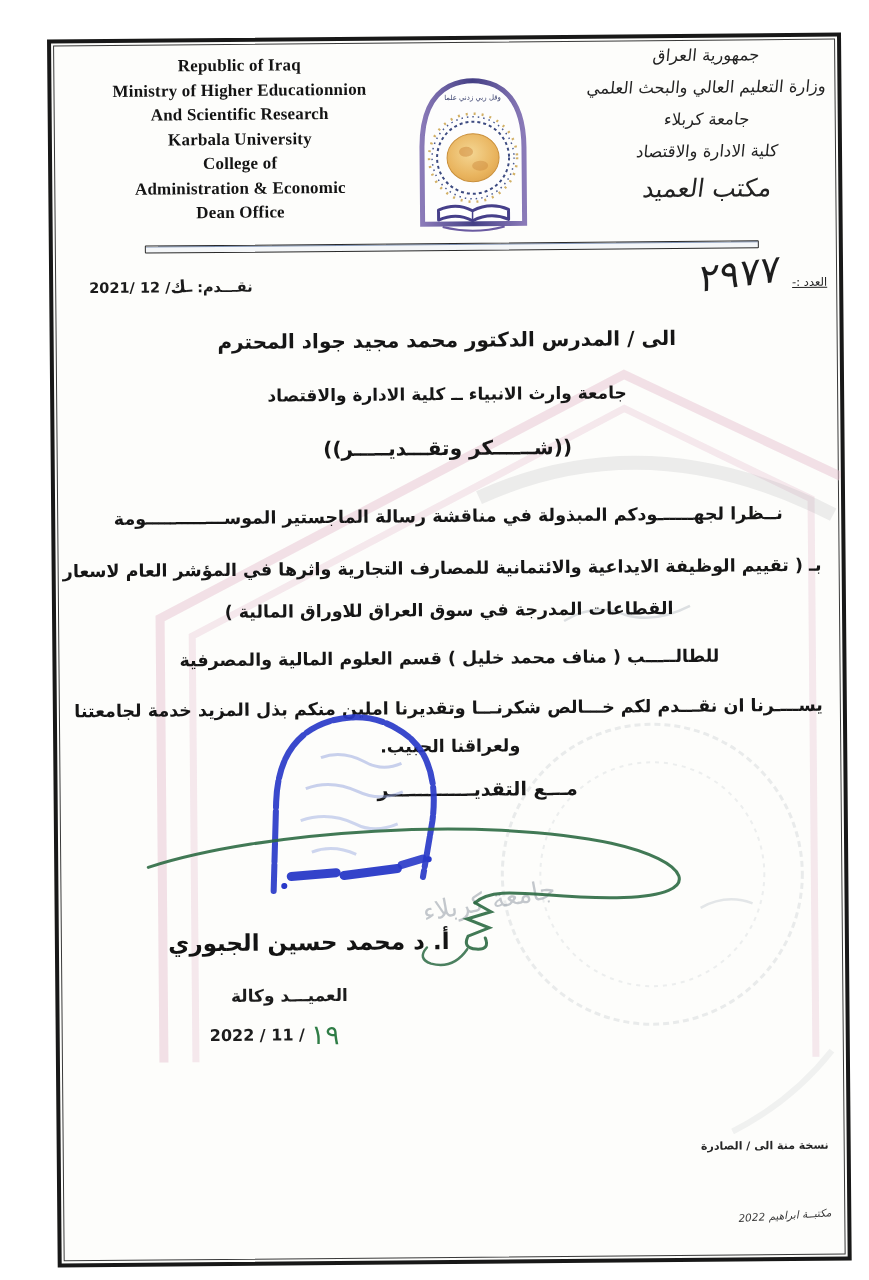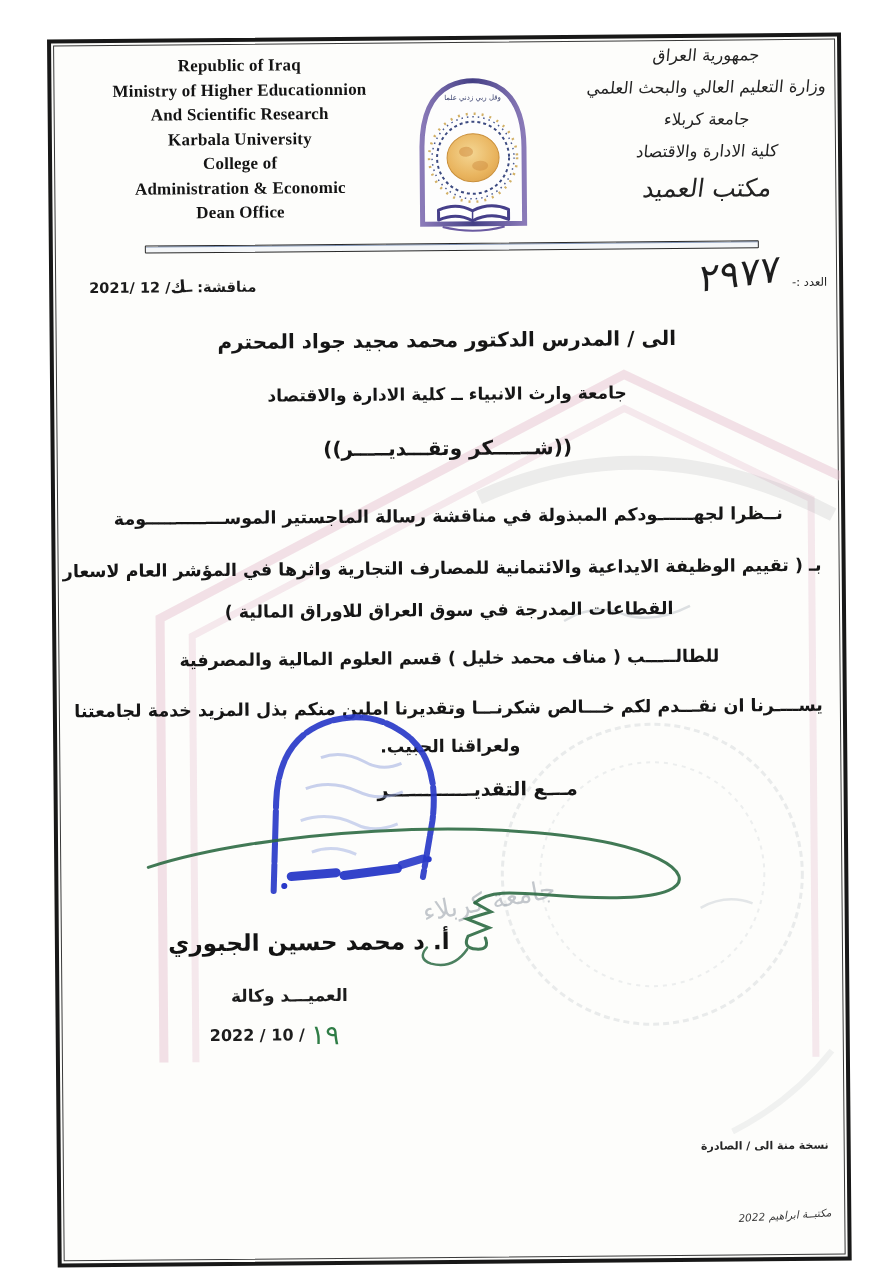--- a/index.html
+++ b/index.html
@@ -40,21 +40,21 @@
 
   .logo-box{left:356px;top:34px;width:130px;height:162px;z-index:2;}
 
   .rule{
     left:92px;top:203px;width:612px;height:6px;z-index:2;
     background:#f4f6f8;border:1px solid #2a2a2a;
     box-shadow:inset 0 1px 0 #7f93b5;border-radius:1px;
   }
 
   
-  .ref-number-label{right:12px;top:238px;z-index:2;direction:rtl;font-size:11.5px;color:#222;}
+  .ref-number-label{right:12px;top:238px;z-index:2;direction:rtl;font-size:11.5px;color:#222;text-decoration:underline;}
   .ref-number-value{
     right:58px;top:214px;z-index:2;font-size:38px;color:#1d1d1d;direction:ltr;
     letter-spacing:5px;transform:rotate(-7deg) skewX(-10deg);
   }
   .ref-date{left:36px;top:234px;z-index:2;direction:rtl;font-size:14.5px;font-weight:700;color:#1b1b1b;white-space:nowrap;}
   .ref-date .hand{display:inline-block;font-size:17px;transform:rotate(-4deg);}
 
   
   .ar-line{
     left:20px;width:746px;z-index:2;direction:rtl;text-align:center;
@@ -151,21 +151,21 @@
       <span class="line">جامعة كربلاء</span>
       <span class="line">كلية الادارة والاقتصاد</span>
       <span class="line big">مكتب العميد</span>
     </div>
 
     <div class="abs rule"></div>
 
     <div class="abs ref-number-label">العدد :-</div>
     <div class="abs ref-number-value">٢٩٧٧</div>
     <div class="abs ref-date">
-      <span>مناقشة:</span>
+      <span>نقـــدم:</span>
       <span class="hand">ـك</span><span>/ 12 /2021</span>
     </div>
 
     <div class="abs ar-line to-line">الى /  المدرس الدكتور محمد مجيد جواد المحترم</div>
     <div class="abs ar-line org-line">جامعة  وارث الانبياء  ــ كلية الادارة والاقتصاد</div>
     <div class="abs ar-line subject-line">((شــــــكر وتقـــديـــــر))</div>
 
     <div class="abs ar-line body-line b0">نــظرا لجهــــــودكم المبذولة في مناقشة رسالة الماجستير  الموســـــــــــــومة</div>
     <div class="abs ar-line body-line b1">بـ ( تقييم الوظيفة الايداعية والائتمانية للمصارف التجارية واثرها في المؤشر العام لاسعار</div>
     <div class="abs ar-line body-line b2">القطاعات المدرجة في سوق العراق للاوراق المالية   )</div>
@@ -189,21 +189,21 @@
 
     <svg class="abs sig-scribble" viewBox="0 0 580 150" xmlns="http://www.w3.org/2000/svg">
       <path d="M6,42 C120,6 340,-6 466,22 C544,40 562,74 478,76 C400,78 352,60 330,80" fill="none" stroke="var(--sig-green)" stroke-width="3" stroke-linecap="round" opacity="0.9"></path>
       <path d="M330,80 l16,9 l-24,7 l22,9 l-21,8 q-6,12 8,13 q14,1 9,-11" fill="none" stroke="var(--sig-green)" stroke-width="3" stroke-linecap="round" opacity="0.9"></path>
       <path d="M322,126 q-14,20 -36,14 q-14,-5 -4,-16" fill="none" stroke="var(--sig-green)" stroke-width="2.5" stroke-linecap="round" opacity="0.85"></path>
     </svg>
 
     <div class="abs signer-name">أ. د محمد حسين الجبوري</div>
     <div class="abs signer-title">العميـــد وكالة</div>
     <div class="abs sig-date">
-      <span>2022 / 10 /</span>
+      <span>2022 / 11 /</span>
       <span class="day">١٩</span>
     </div>
 
     <div class="abs copy-note">نسخة منة الى / الصادرة</div>
     <div class="abs print-credit">مكتبــة ابراهيم 2022</div>
 
   </div>
 </div>
 
 </body></html>

